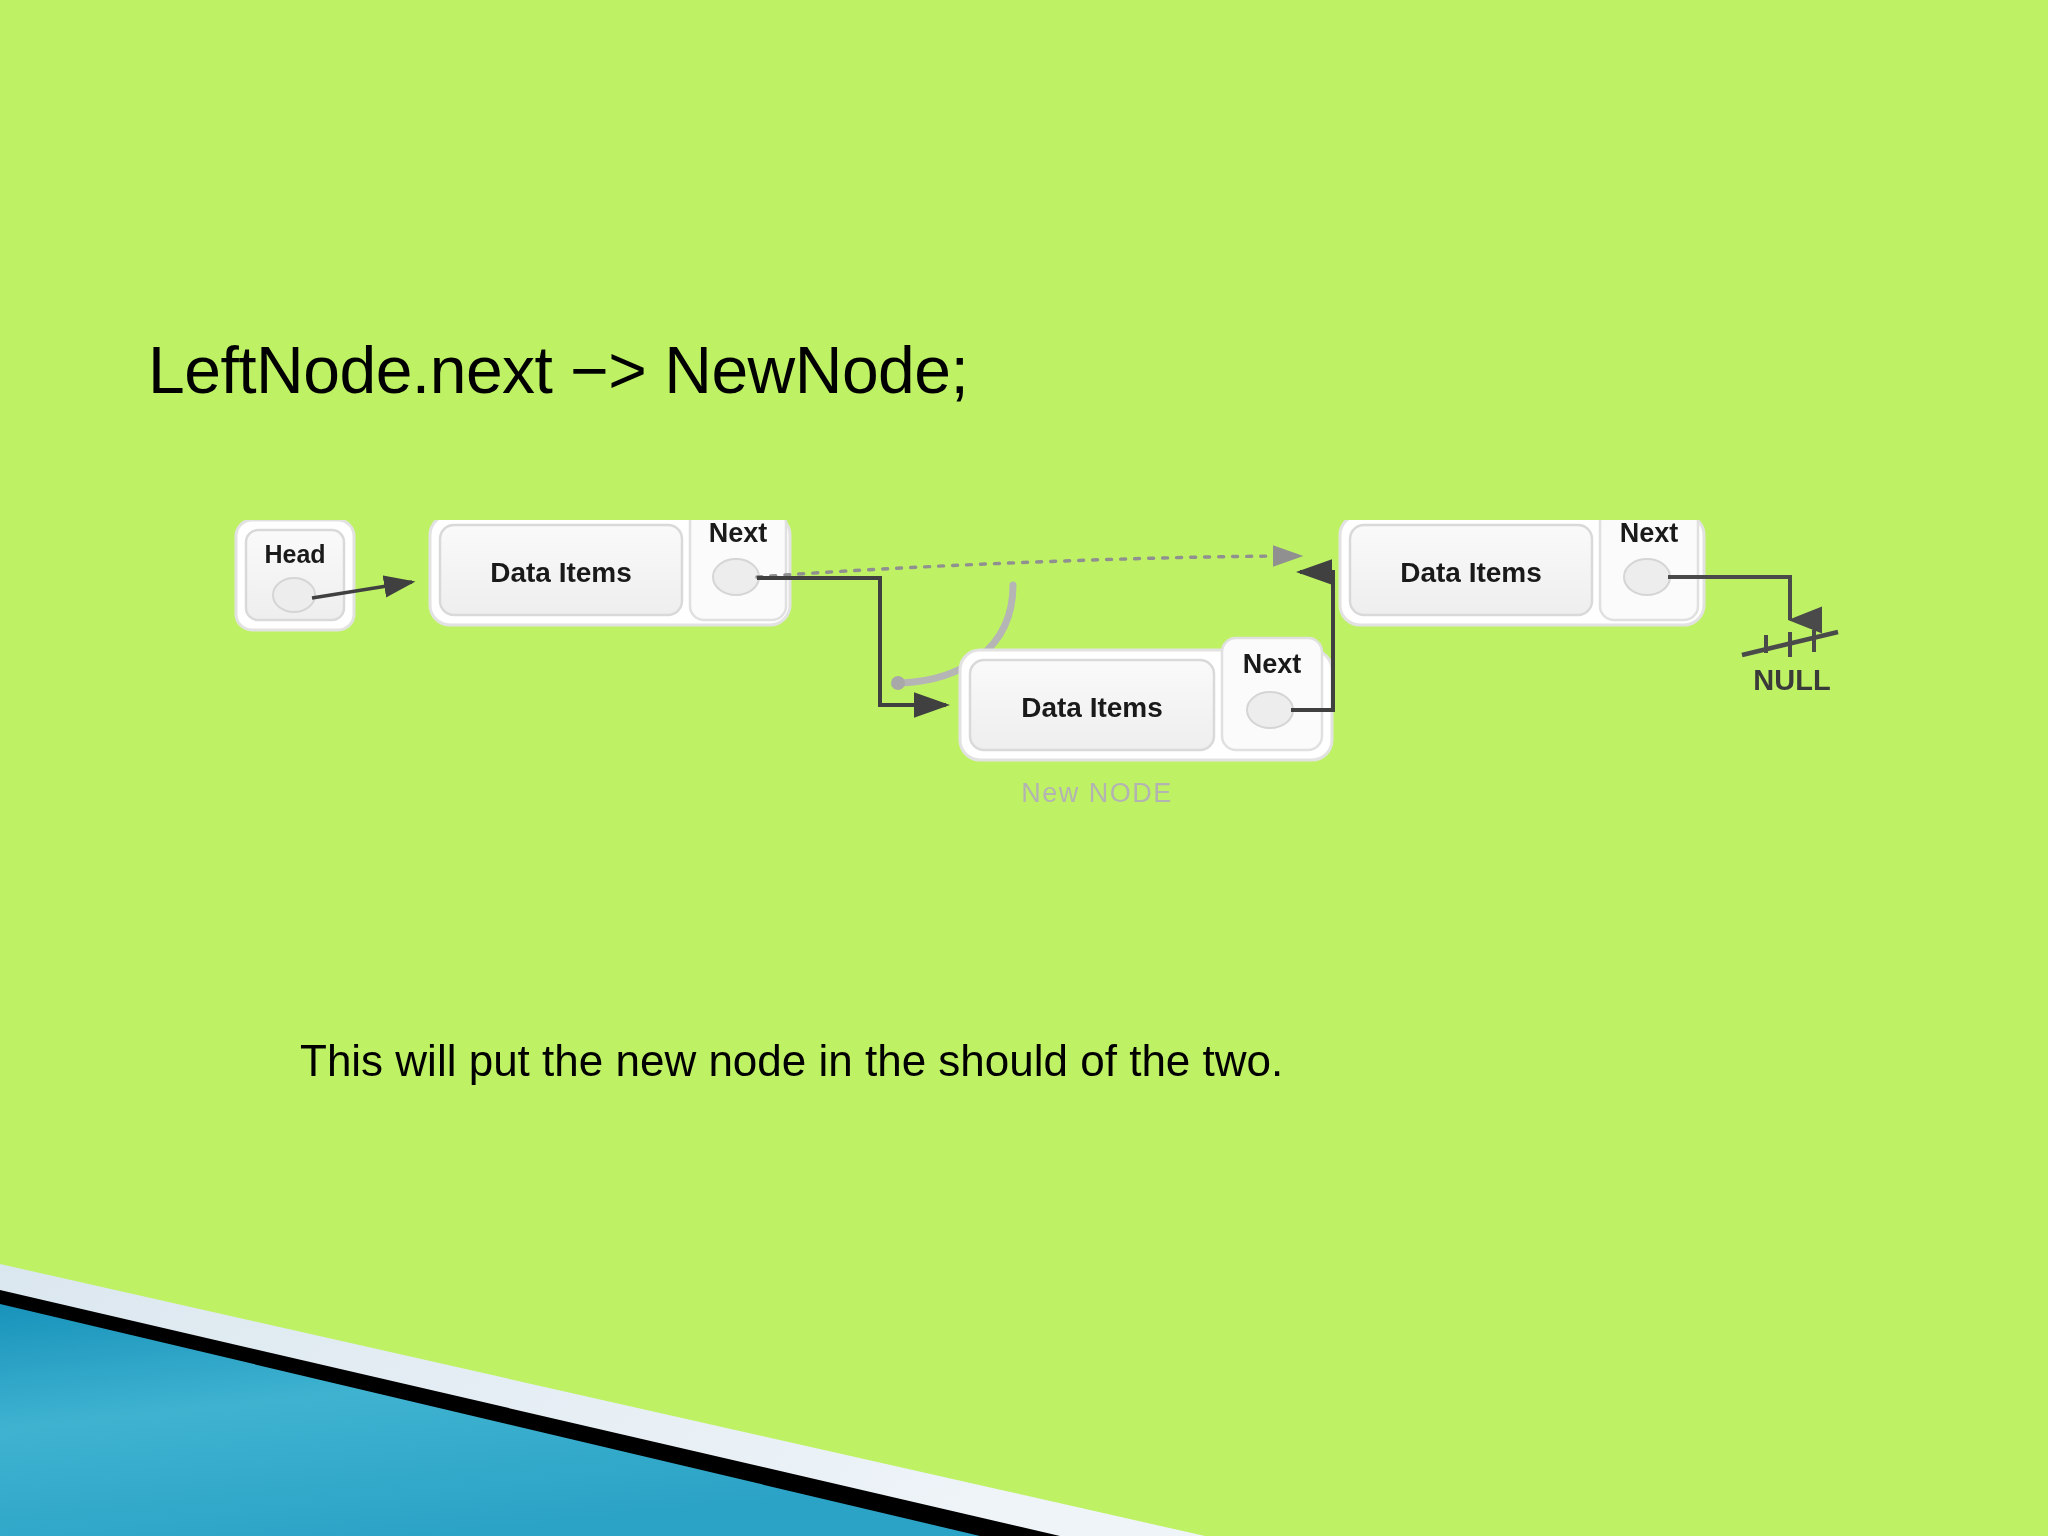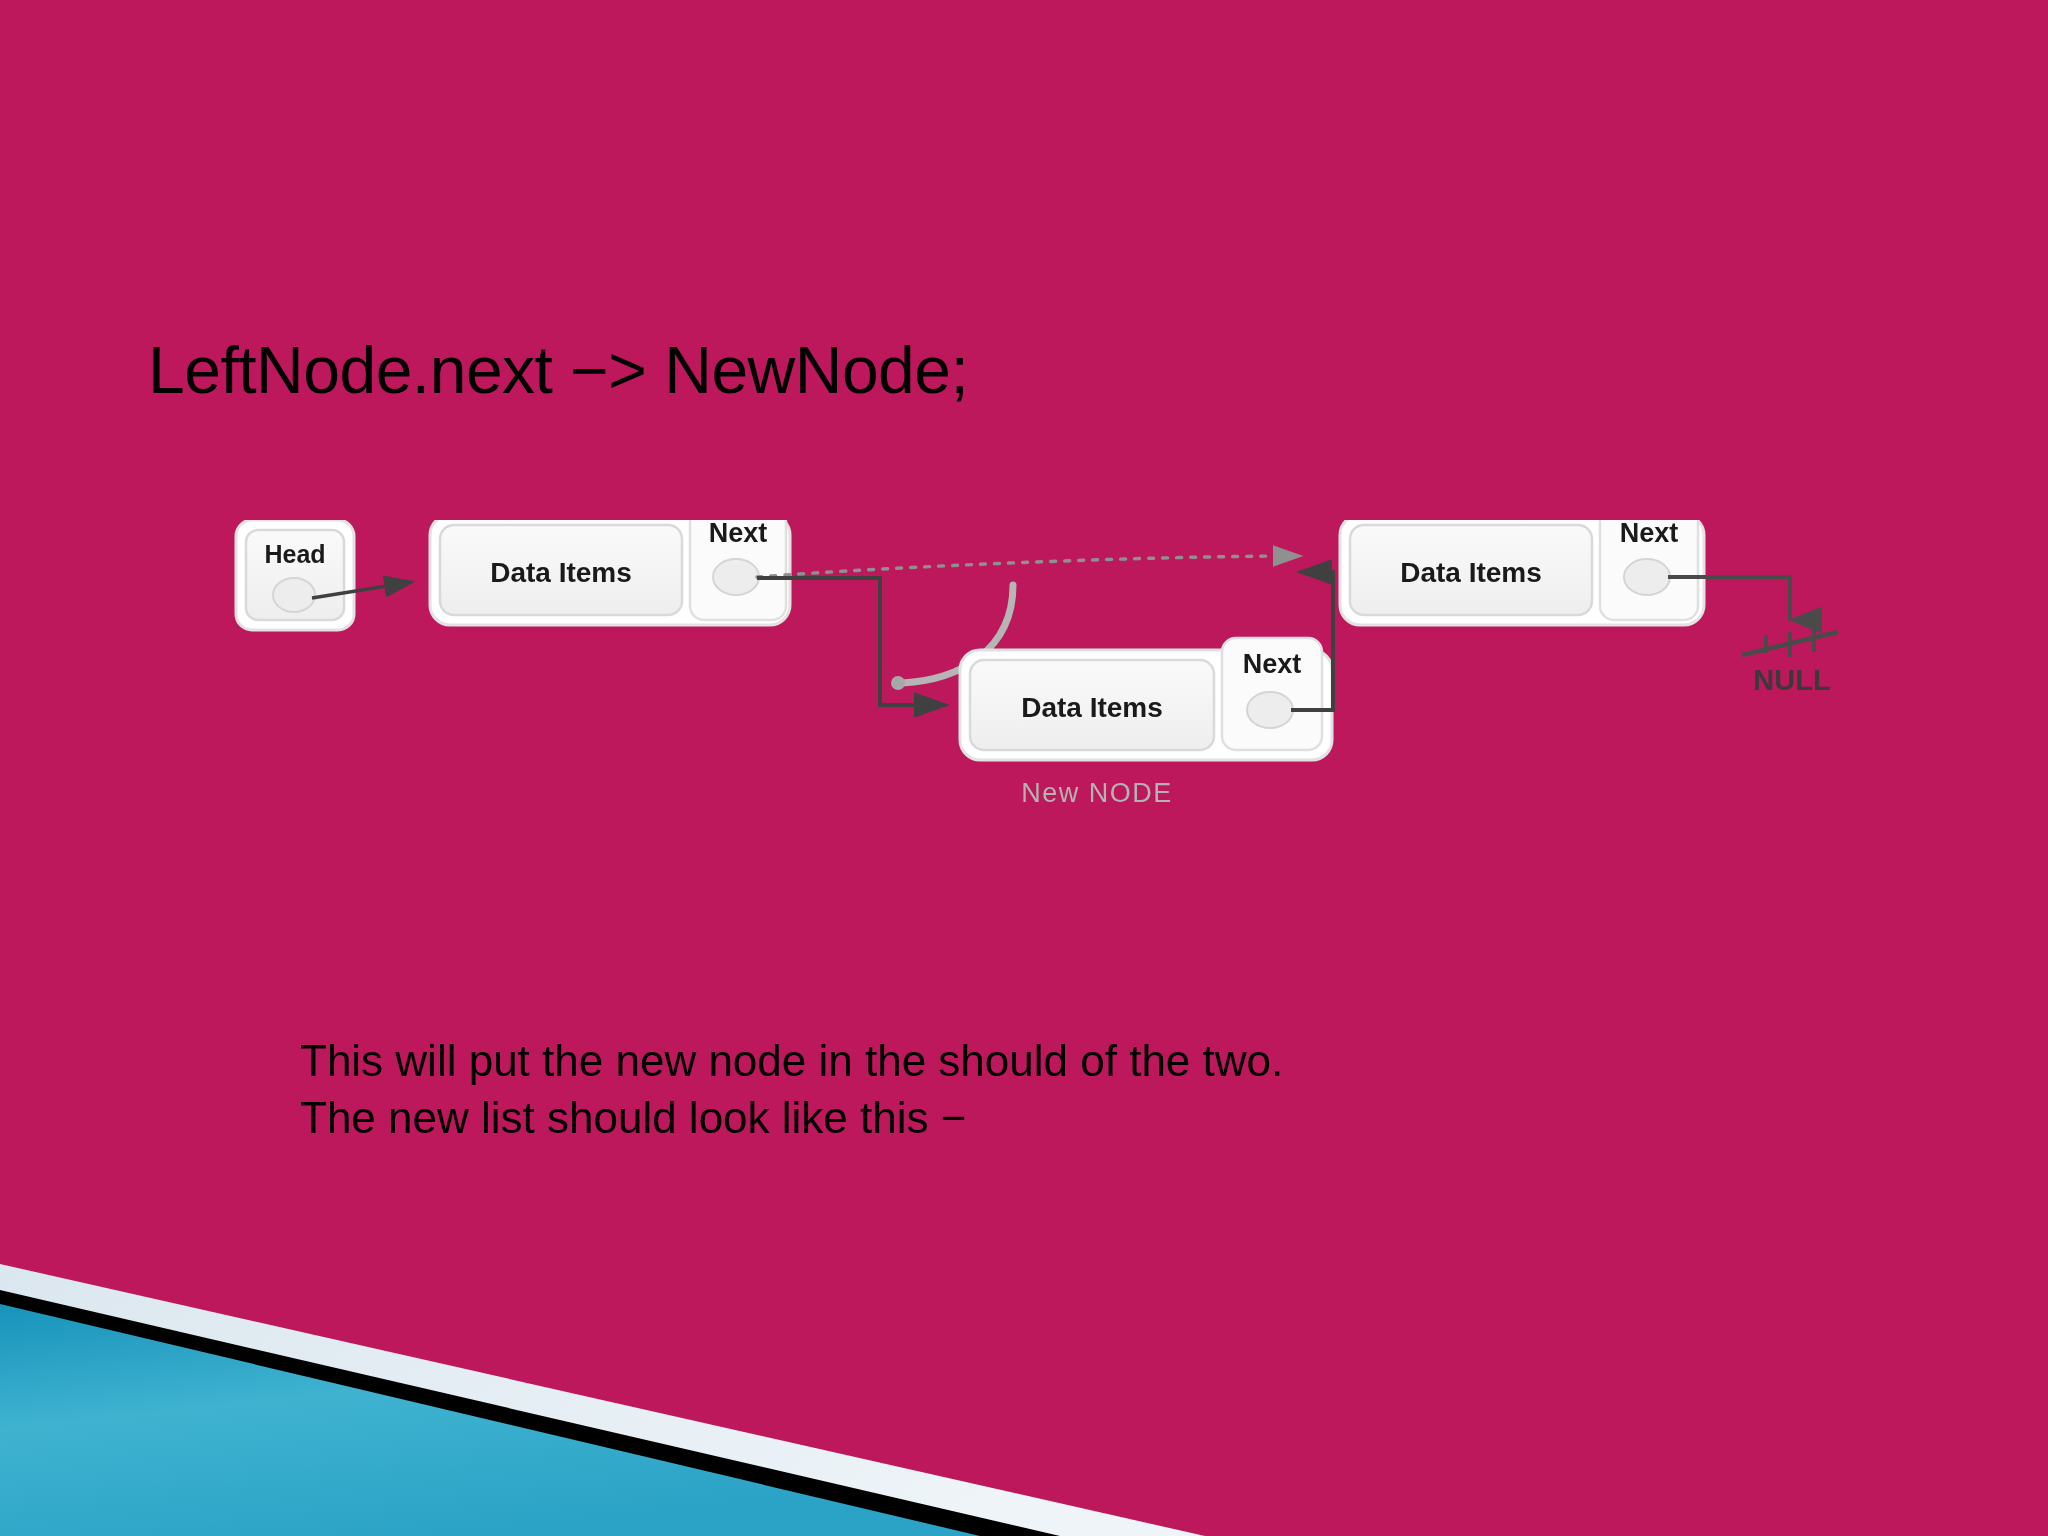--- a/index.html
+++ b/index.html
@@ -5,21 +5,21 @@
   html,body{margin:0;padding:0;}
   body{
     width:2048px;height:1536px;
     background:#ffffff;
     font-family:"Liberation Sans", sans-serif;
     overflow:hidden;
     position:relative;
   }
   #slide{
     position:absolute;inset:0;
-    background:#be185d;
+    background:#bef264;
   }
 
   
   #title{
     position:absolute;
     left:148px;top:332px;
     font-size:66px;
     font-weight:400;
     color:#000000;
     letter-spacing:-0.5px;
@@ -141,21 +141,20 @@
         <line x1="1766" y1="115" x2="1766" y2="133" stroke="#4a4a4a" stroke-width="4"></line>
         <line x1="1790" y1="112" x2="1790" y2="137" stroke="#4a4a4a" stroke-width="4"></line>
         <line x1="1814" y1="110" x2="1814" y2="132" stroke="#4a4a4a" stroke-width="4"></line>
         <text x="1792" y="170" font-family="'Liberation Sans',sans-serif" font-size="29" font-weight="bold" fill="#3a3a3a" text-anchor="middle">NULL</text>
       </g>
     </svg>
   </div>
 
   <div id="body-text">
     <span class="line">This will put the new node in the should of the two.</span>
-    <span class="line">The new list should look like this −</span>
   </div>
 
   <div id="banner">
     <svg width="2048" height="290" viewBox="0 0 2048 290" xmlns="http://www.w3.org/2000/svg">
       <defs>
         <linearGradient id="tealgrad" x1="0" y1="0" x2="0.45" y2="1">
           <stop offset="0%" stop-color="#1893bb"></stop>
           <stop offset="45%" stop-color="#3fb2d0"></stop>
           <stop offset="100%" stop-color="#2ba3c6"></stop>
         </linearGradient>

